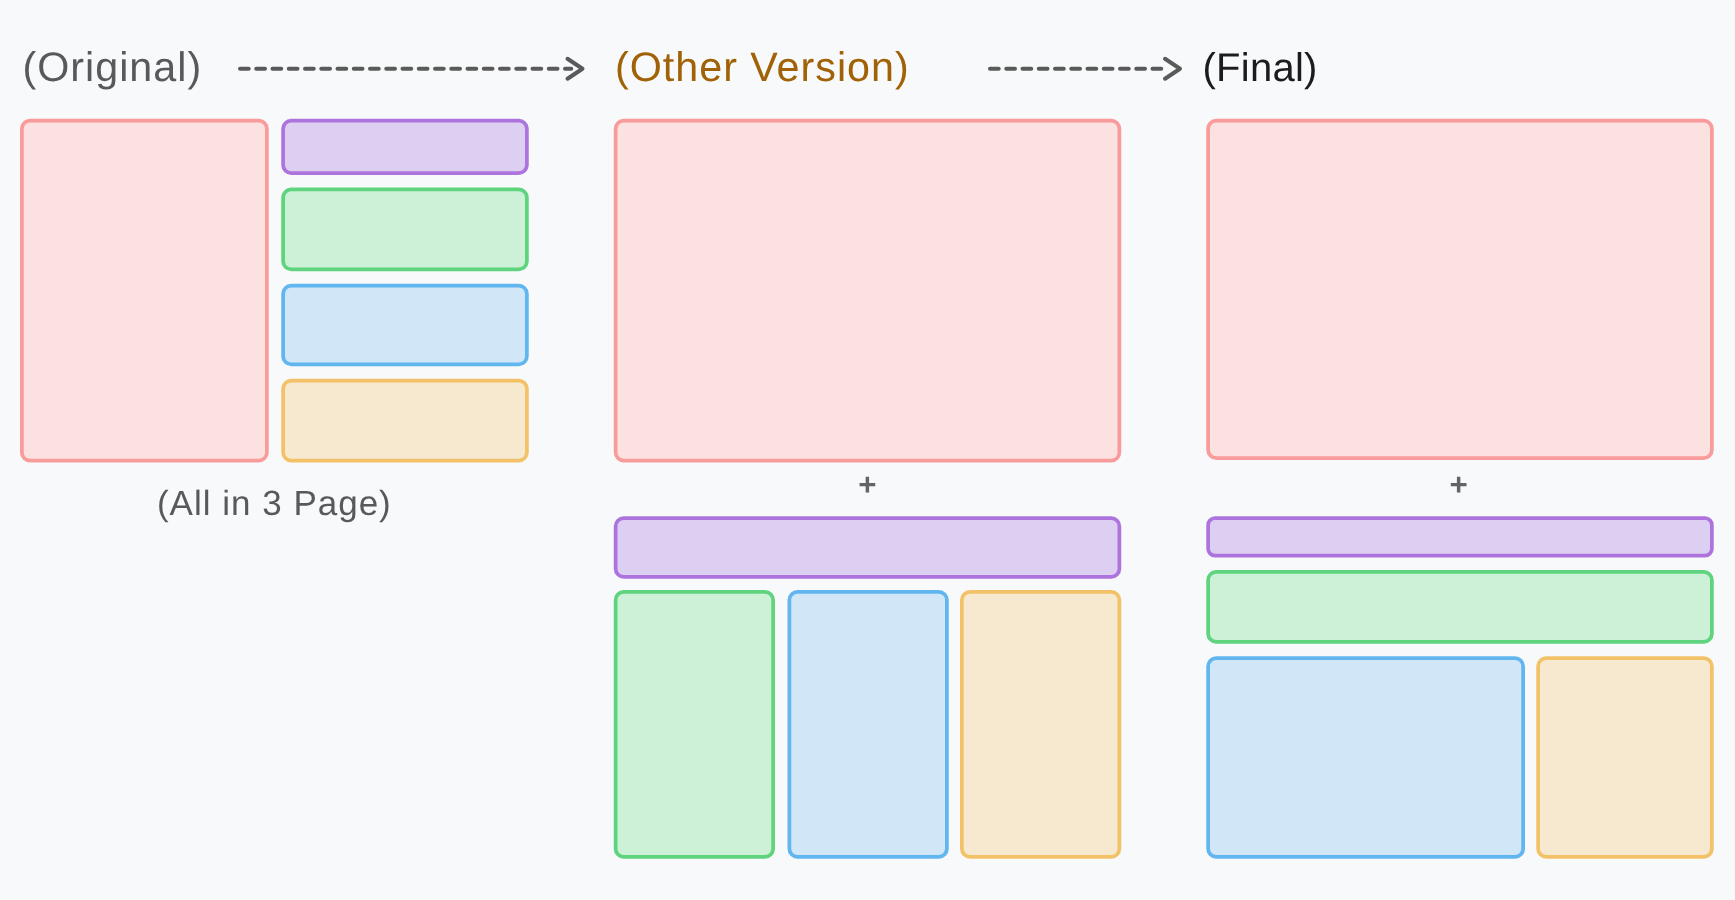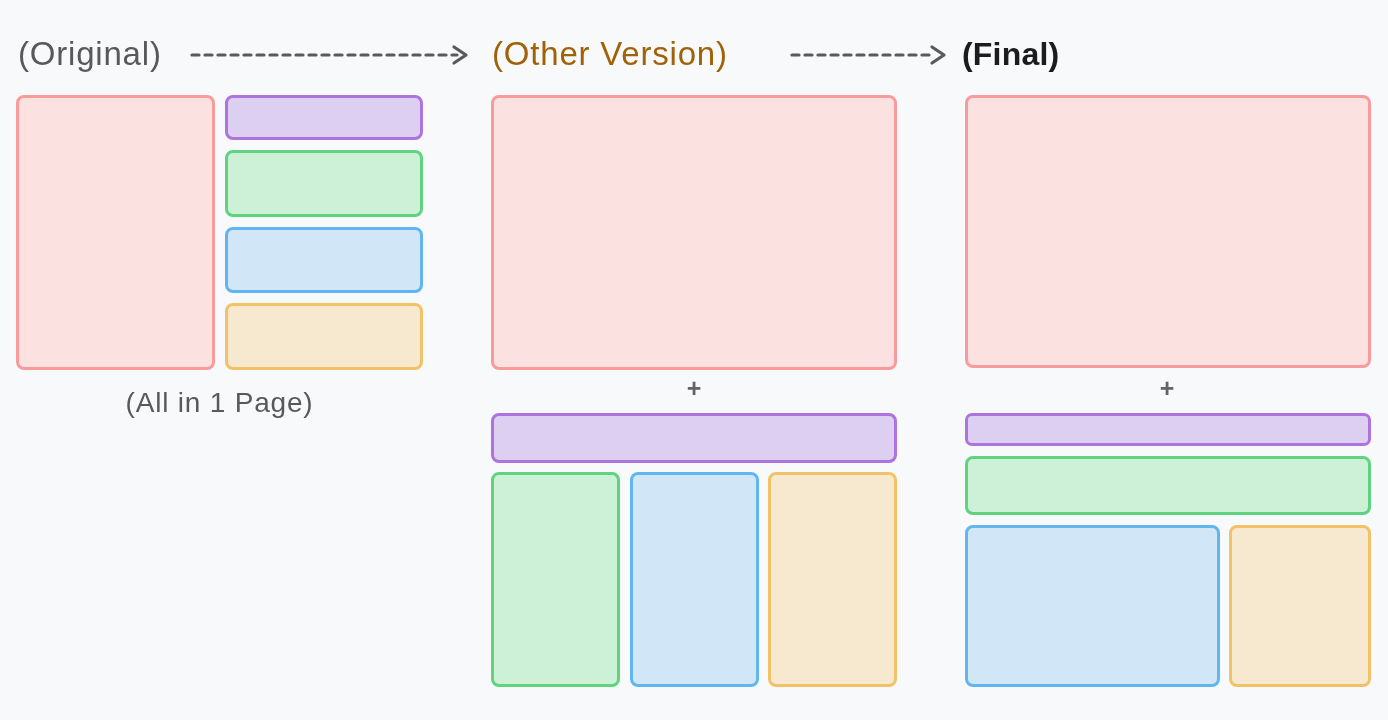--- a/index.html
+++ b/index.html
@@ -10,21 +10,21 @@
   }
   .canvas{position:relative;width:1388px;height:720px;}
 
   
   .stage-label{
     position:absolute;font-size:33px;line-height:38px;color:#58595B;
     letter-spacing:0.8px;white-space:nowrap;
   }
   .lbl-original{left:18px;top:35px;}
   .lbl-other{left:492px;top:35px;}
-  .lbl-final{left:962px;top:35px;font-weight:700;font-size:32px;color:#1C1C1E;letter-spacing:0.2px;}
+  .lbl-final{left:962px;top:35px;font-weight:400;font-size:32px;color:#1C1C1E;letter-spacing:0.2px;}
   .arrow{position:absolute;color:#5A5A5A;}
   .arrow-1{left:189px;top:43px;}
   .arrow-2{left:789px;top:43px;}
 
   
   .blk{
     position:absolute;border:3px solid;border-radius:8px;box-sizing:border-box;
     background:#eee;border-color:#999;
   }
 
@@ -79,21 +79,21 @@
     <path d="M143 4 L155 12 L143 20" fill="none" stroke="currentColor" stroke-width="3.2" stroke-linecap="round" stroke-linejoin="round"></path>
   </svg>
 
   <span class="stage-label lbl-final" style="color: rgb(28, 28, 30);">(Final)</span>
 
   <div class="blk o-pink" style="background-color: rgb(252, 225, 225); border-color: rgb(249, 155, 155);"></div>
   <div class="blk o-purple" style="background-color: rgb(220, 207, 242); border-color: rgb(174, 116, 222);"></div>
   <div class="blk o-green" style="background-color: rgb(205, 241, 215); border-color: rgb(95, 211, 126);"></div>
   <div class="blk o-blue" style="background-color: rgb(209, 231, 248); border-color: rgb(98, 182, 240);"></div>
   <div class="blk o-orange" style="background-color: rgb(246, 233, 208); border-color: rgb(243, 194, 104);"></div>
-  <div class="caption" style="color: rgb(88, 89, 91);">(All in 1 Page)</div>
+  <div class="caption" style="color: rgb(88, 89, 91);">(All in 3 Page)</div>
 
   <div class="blk m-pink" style="background-color: rgb(252, 225, 225); border-color: rgb(249, 155, 155);"></div>
   <div class="plus m-plus">+</div>
   <div class="blk m-purple" style="background-color: rgb(220, 207, 242); border-color: rgb(174, 116, 222);"></div>
   <div class="blk m-green" style="background-color: rgb(205, 241, 215); border-color: rgb(95, 211, 126);"></div>
   <div class="blk m-blue" style="background-color: rgb(209, 231, 248); border-color: rgb(98, 182, 240);"></div>
   <div class="blk m-orange" style="background-color: rgb(246, 233, 208); border-color: rgb(243, 194, 104);"></div>
 
   <div class="blk f-pink" style="background-color: rgb(252, 225, 225); border-color: rgb(249, 155, 155);"></div>
   <div class="plus f-plus">+</div>

